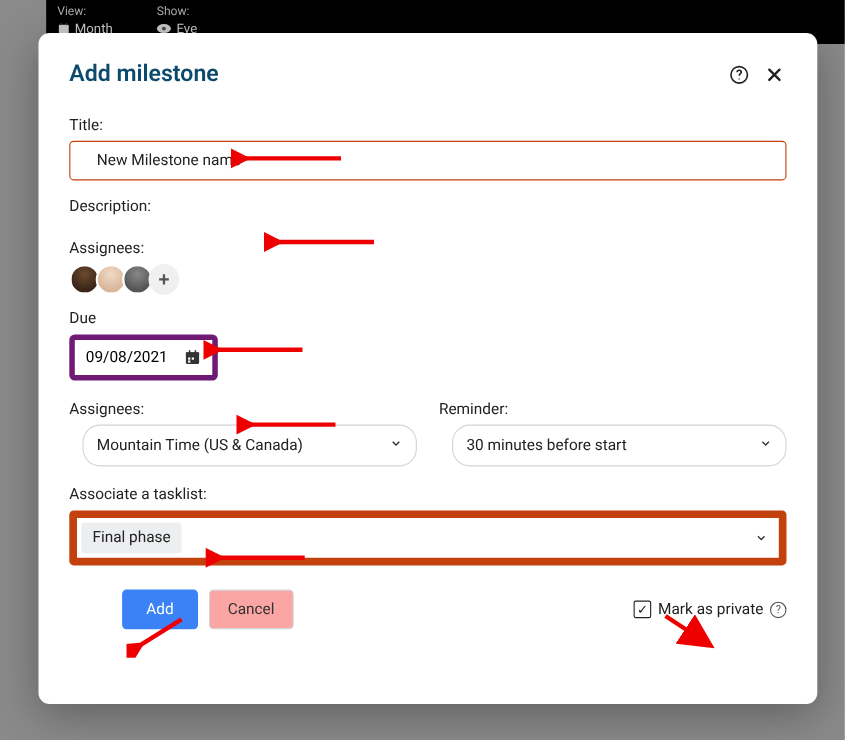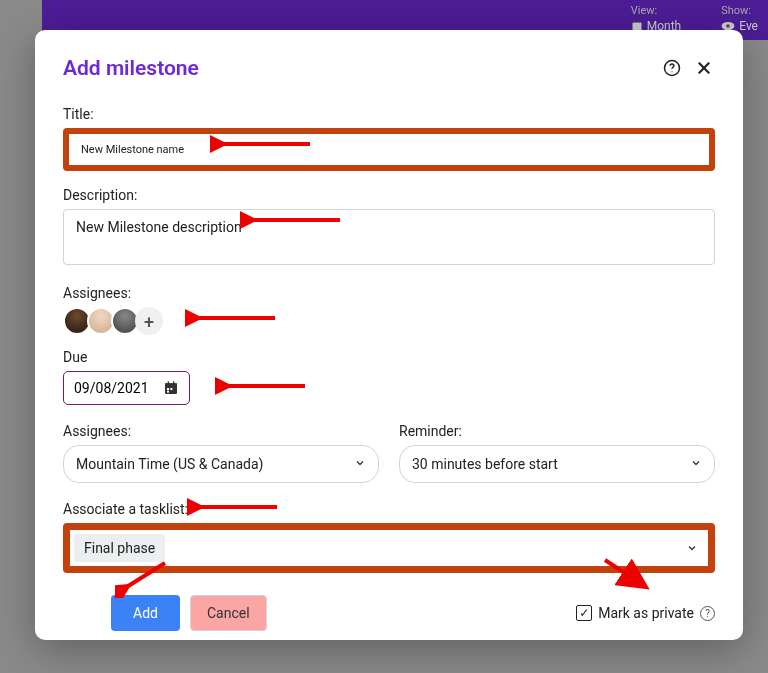--- a/index.html
+++ b/index.html
@@ -9,25 +9,24 @@
     height: 673px;
     font-family: -apple-system, BlinkMacSystemFont, "Segoe UI", Roboto, Arial, sans-serif;
     background: #8a8a8a;
     position: relative;
     overflow: hidden;
   }
   .bg-header {
     position: absolute;
     top: 0; left: 0; right: 0;
     height: 40px;
-    background: #4c1d95;
+    background: #000000;
     color: #aaa;
     font-size: 12px;
     display: flex;
-    justify-content: flex-end;
     align-items: flex-start;
     padding: 4px 10px;
     gap: 40px;
     margin-left: 42px;
   }
   .bg-header .col { display:flex; flex-direction:column; gap:2px; }
   .bg-header .lbl { font-size:11px; }
   .bg-header .val { font-size:12px; color:#ccc; display:flex; align-items:center; gap:4px;}
   .bg-header svg { flex-shrink:0; }
   .modal {
@@ -44,44 +43,44 @@
     flex-direction: column;
   }
   .modal-header {
     display: flex;
     align-items: center;
     margin-bottom: 26px;
   }
   .modal-title {
     font-size: 21px;
     font-weight: 600;
-    color: #6d28d9;
+    color: #0c4a6e;
     flex: 1;
   }
   .help-btn, .close-btn {
     width: 22px;
     height: 22px;
     cursor: pointer;
     display:flex;
     align-items:center;
     justify-content:center;
     color:#222;
   }
   .help-btn { margin-right: 10px; }
   .form-label {
     font-size: 14px;
     color: #222;
     margin-bottom: 6px;
   }
   .text-input {
     width: 100%;
-    border: 6px solid #c2410c;
+    border: 1px solid #c2410c;
     border-radius: 4px;
-    padding: 9px 12px;
-    font-size: 11px;
+    padding: 9px 24px;
+    font-size: 14px;
     color: #222;
     font-family: inherit;
     outline: none;
   }
   .desc-area {
     width: 100%;
     border: 1px solid #d4d4d4;
     border-radius: 4px;
     padding: 9px 12px;
     font-size: 14px;
@@ -119,21 +118,21 @@
     align-items:center;
     justify-content:center;
     font-size:18px;
     font-weight:500;
     color:#555;
     cursor:pointer;
   }
   .date-wrap {
     display:inline-flex;
     align-items:center;
-    border:1px solid #701a75;
+    border:5px solid #701a75;
     border-radius:5px;
     padding: 8px 10px;
     font-size:14px;
     gap: 14px;
     margin-bottom: 18px;
   }
   .date-wrap .cal-icn { color:#444; display:flex; }
   .two-col {
     display:flex;
     gap: 20px;
@@ -143,20 +142,21 @@
   .select-wrap {
     position:relative;
     border:1px solid #d4d4d4;
     border-radius:16px;
     padding: 10px 12px;
     font-size:14px;
     color:#222;
     cursor:pointer;
     display:flex;
     align-items:center;
+    margin-left:12px;
   }
   .select-wrap .chevron {
     margin-left:auto;
     color:#444;
   }
   .tasklist-wrap {
     border:7px solid #c2410c;
     border-radius:4px;
     display:flex;
     align-items:center;
@@ -272,21 +272,20 @@
     </div>
   </div>
 
   <div class="field">
     <div class="form-label">Title:</div>
     <input class="text-input" value="New Milestone name" style="">
   </div>
 
   <div class="field">
     <div class="form-label">Description:</div>
-    <textarea class="desc-area" style="">New Milestone description</textarea>
   </div>
 
   <div>
     <div class="form-label">Assignees:</div>
     <div class="assignees-row">
       <div class="avatar a1"></div>
       <div class="avatar a2"></div>
       <div class="avatar a3"></div>
       <div class="add-assignee">
         <span>+</span>

